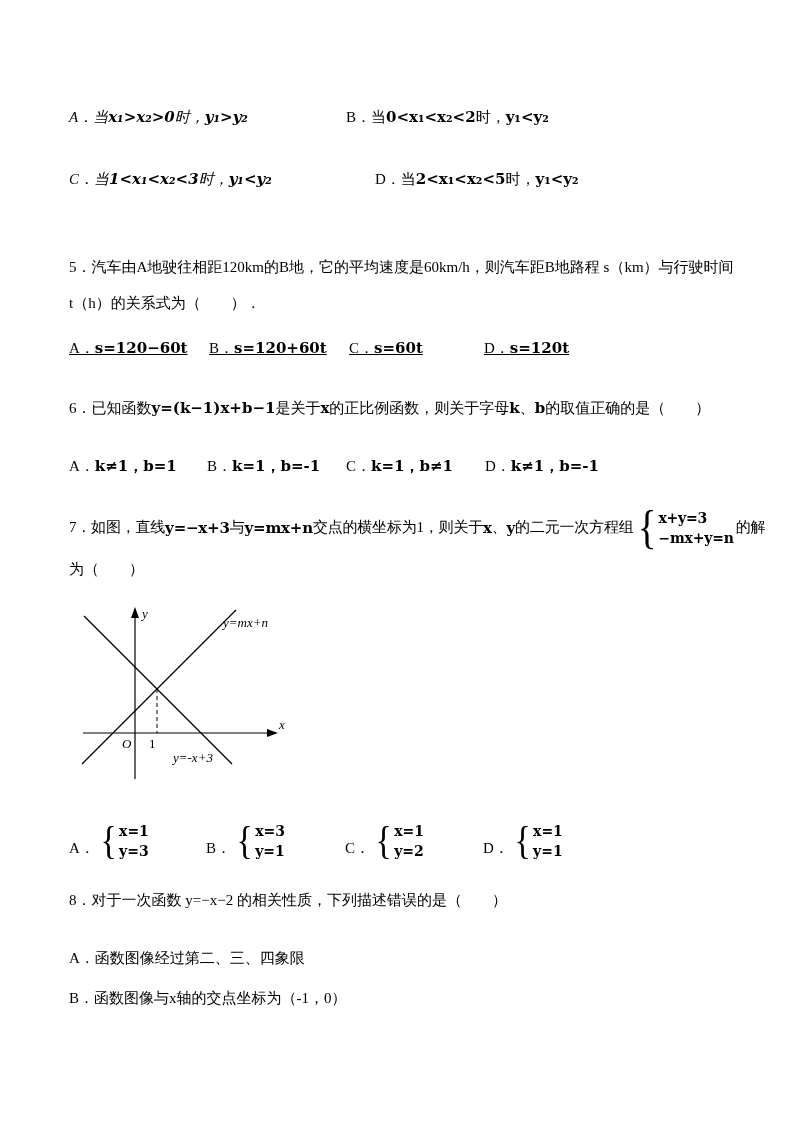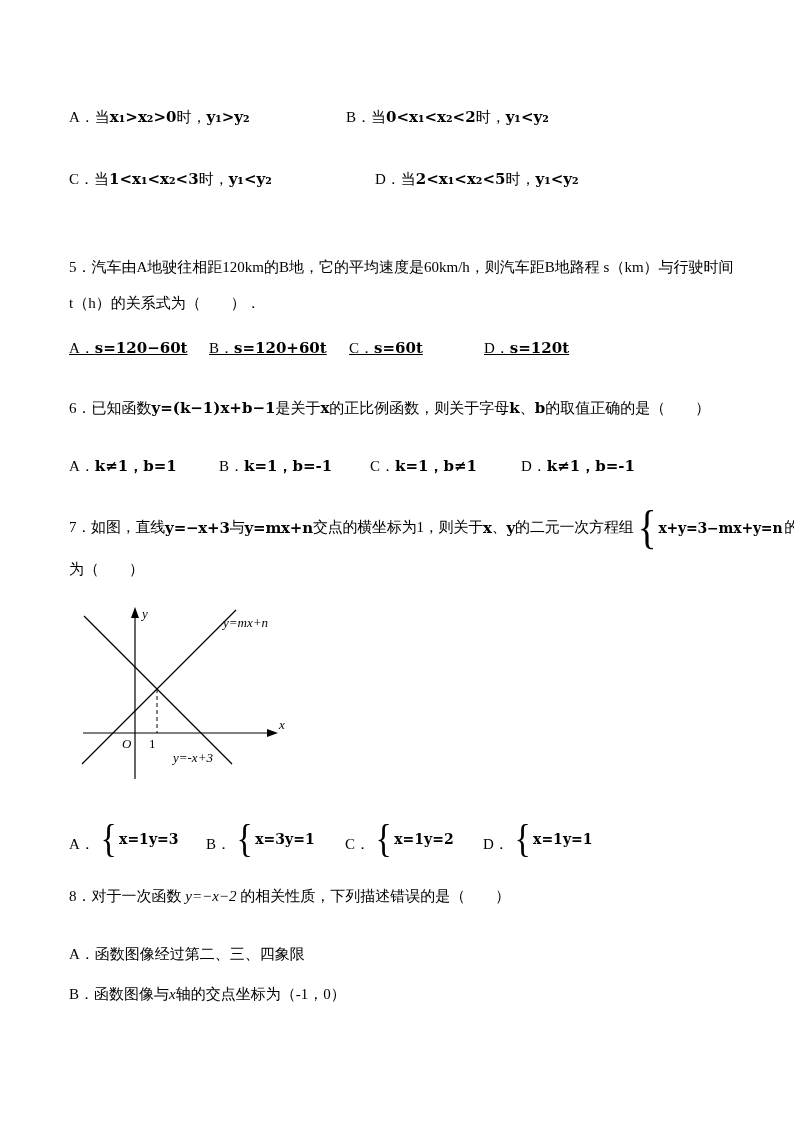--- a/index.html
+++ b/index.html
@@ -6,48 +6,48 @@
   html, body { margin: 0; padding: 0; }
   body {
     width: 794px; height: 1123px;
     background: #ffffff; color: #000000;
     font-family: "Liberation Serif", "DejaVu Serif", serif;
     font-size: 15px;
     position: relative; overflow: hidden;
   }
   .page { position: absolute; left: 69px; top: 106px; width: 680px; }
   .f { font-weight: bold; font-family: "DejaVu Serif", "Liberation Serif", serif; }
-  .fi { font-style: italic; }
+  .fi { }
   .row { display: flex; align-items: baseline; line-height: 22px; }
   .para { line-height: 36px; }
   .line { line-height: 22px; }
-  .col275 { width: 277px; flex: 0 0 auto; }
+  .col275 { width: 277px; flex: 0 0 auto; font-style: italic; }
   .col140 { width: 140px; flex: 0 0 auto; }
   .col135 { width: 135px; flex: 0 0 auto; }
   .col138 { width: 138px; flex: 0 0 auto; }
   .col139 { width: 139px; flex: 0 0 auto; }
   .col137 { width: 137px; flex: 0 0 auto; }
   .mb16 { margin-bottom: 16px; }
   .mb18 { margin-bottom: 21px; }
   .mb26 { margin-bottom: 26px; }
   .mb28 { margin-bottom: 28px; }
-  .mb30 { margin-bottom: 30px; gap: 12px; }
+  .mb30 { margin-bottom: 30px; }
   .mb34 { margin-bottom: 18px; }
   .mb36 { margin-bottom: 36px; }
   .mb38 { margin-bottom: 38px; text-decoration: underline; }
   .mb40 { margin-bottom: 40px; }
   .mb42 { margin-bottom: 59px; gap: 29px; }
 
   .q7line { display: flex; align-items: center; white-space: nowrap; letter-spacing: -0.2px; }
   .q7line2 { line-height: 22px; margin-top: 10px; }
 
   .sys { display: inline-flex; align-items: center; margin: 0 2px; }
   .brace { font-size: 46px; line-height: 0.9; font-weight: 400; transform: scaleX(0.85); }
   .brace.small { font-size: 40px; }
-  .syscol { display: inline-flex; flex-direction: row; line-height: 20px; font-size: 14px; margin-left: 1px; }
+  .syscol { display: inline-flex; flex-direction: column; line-height: 20px; font-size: 14px; margin-left: 1px; }
 
   .sysopt { display: flex; align-items: flex-end; }
   .sysopt .lab { margin-bottom: 2px; margin-right: 2px; }
 
   .graph { margin-left: 4px; }
   svg text { fill: #000; font-family: "Liberation Serif", "DejaVu Serif", serif; }
   svg .math { font-style: italic; font-size: 13px; }
   svg .plain { font-size: 13px; }
 </style>
 </head>

